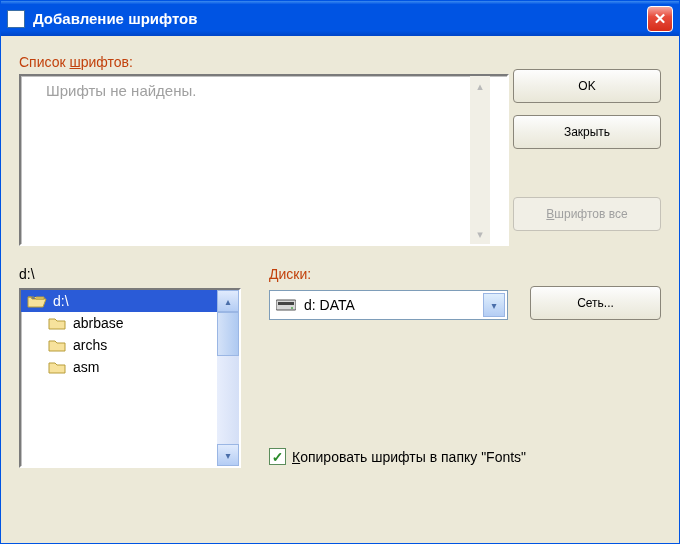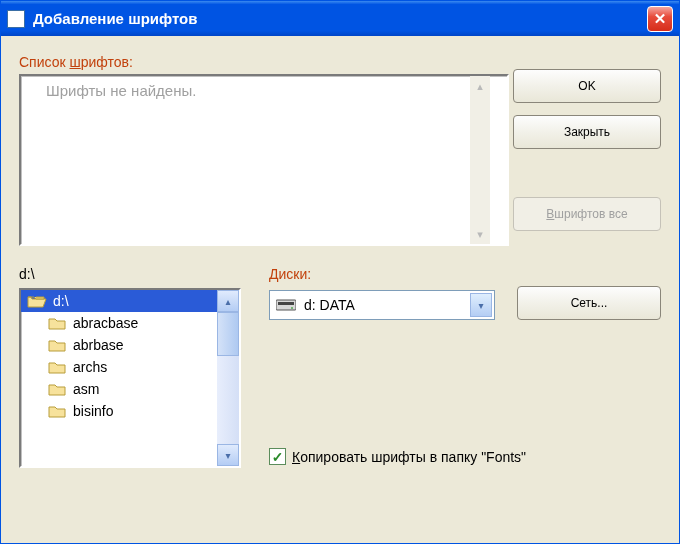--- a/index.html
+++ b/index.html
@@ -217,21 +217,21 @@
       width: 22px;
       background: linear-gradient(to bottom, #dfeefd, #b4cdf4);
       border: 1px solid #9ab6e4;
       display: flex;
       align-items: center;
       justify-content: center;
       color: #4a6ea9;
       font-size: 10px;
     }
     
-    .btn.network { width: 144px; }
+    .btn.network { width: 131px; }
     
     .checkbox-row {
       margin-top: 128px;
       display: flex;
       align-items: center;
       gap: 6px;
       font-size: 14px;
     }
     .checkbox {
       width: 17px;
@@ -284,28 +284,20 @@
         <div class="folder-list">
           <div class="folder-items" id="folder-items">
               <div class="folder-item selected">
                 <span class="folder-icon">
                   <svg width="20" height="15" viewBox="0 0 20 15">
                     <path d="M1 3 L1 13 L16 13 L19 5 L5 5 L4 3 Z" fill="#f7e29c" stroke="#b89d3a" stroke-width="1"></path>
                     <path d="M1 3 L7 3 L9 5 L17 5 L17 3 L9 3" fill="#f0d578" stroke="#b89d3a" stroke-width="1"></path>
                   </svg>
                 </span>
                 <span>d:\</span>
-              </div>
-              <div class="folder-item child">
-                <span class="folder-icon">
-                  <svg width="20" height="15" viewBox="0 0 20 15">
-                    <path d="M2 3 L8 3 L10 5 L18 5 L18 13 L2 13 Z" fill="#f7e29c" stroke="#b89d3a" stroke-width="1"></path>
-                  </svg>
-                </span>
-                <span>abracbase</span>
               </div>
               <div class="folder-item child">
                 <span class="folder-icon">
                   <svg width="20" height="15" viewBox="0 0 20 15">
                     <path d="M2 3 L8 3 L10 5 L18 5 L18 13 L2 13 Z" fill="#f7e29c" stroke="#b89d3a" stroke-width="1"></path>
                   </svg>
                 </span>
                 <span>abrbase</span>
               </div>
               <div class="folder-item child">
@@ -317,28 +309,20 @@
                 <span>archs</span>
               </div>
               <div class="folder-item child">
                 <span class="folder-icon">
                   <svg width="20" height="15" viewBox="0 0 20 15">
                     <path d="M2 3 L8 3 L10 5 L18 5 L18 13 L2 13 Z" fill="#f7e29c" stroke="#b89d3a" stroke-width="1"></path>
                   </svg>
                 </span>
                 <span>asm</span>
               </div>
-              <div class="folder-item child">
-                <span class="folder-icon">
-                  <svg width="20" height="15" viewBox="0 0 20 15">
-                    <path d="M2 3 L8 3 L10 5 L18 5 L18 13 L2 13 Z" fill="#f7e29c" stroke="#b89d3a" stroke-width="1"></path>
-                  </svg>
-                </span>
-                <span>bisinfo</span>
-              </div>
             </div>
           <div class="folder-scroll">
             <div class="fscroll-btn">▴</div>
             <div class="fscroll-thumb"></div>
             <div class="fscroll-track"></div>
             <div class="fscroll-btn">▾</div>
           </div>
         </div>
       </div>
 

